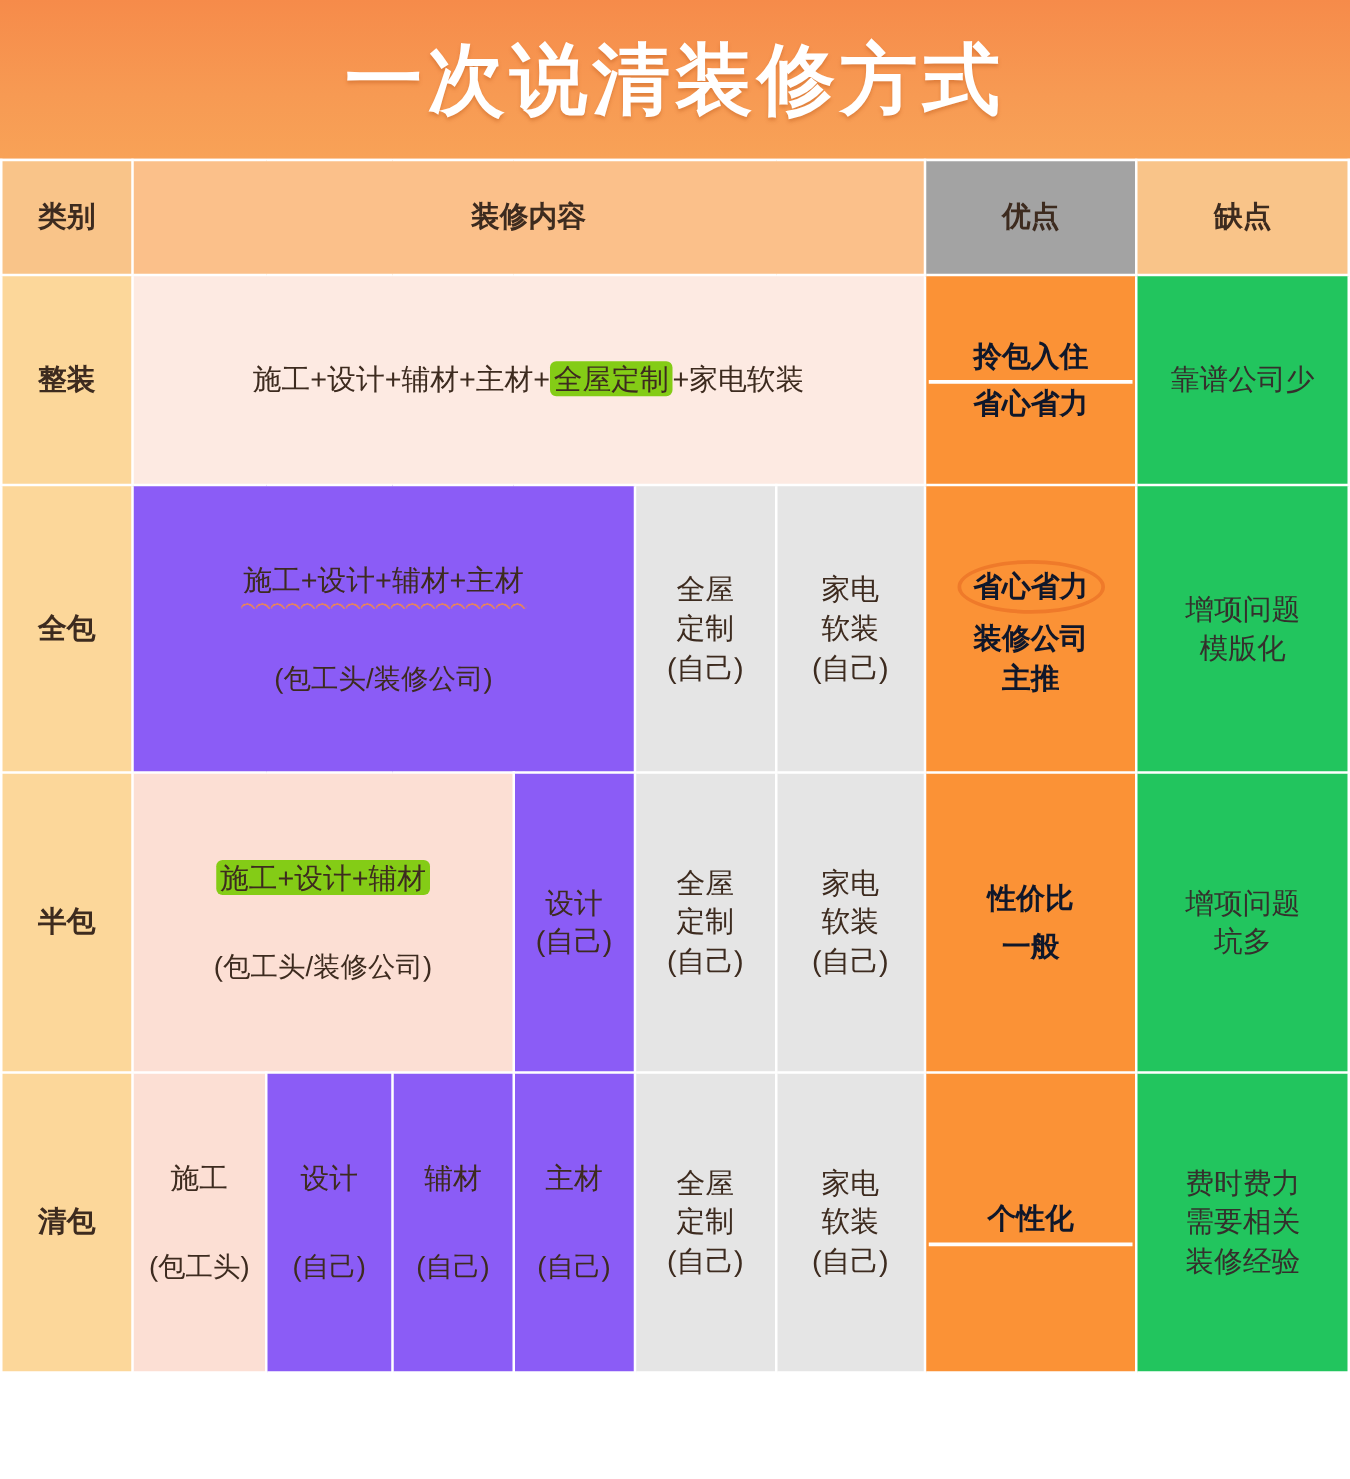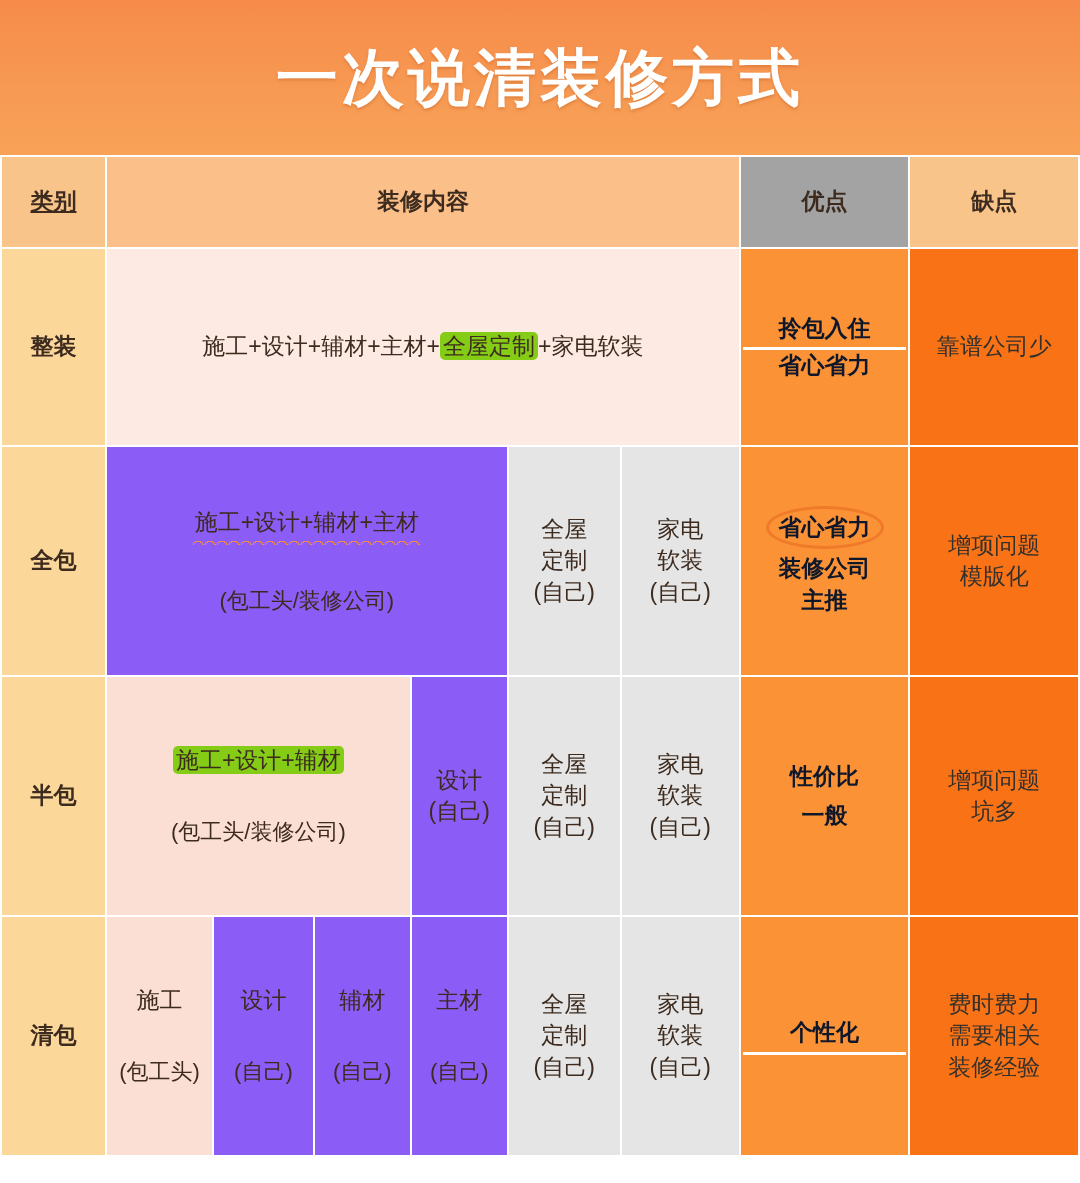--- a/index.html
+++ b/index.html
@@ -10,21 +10,21 @@
   body {
     width: 1080px;
     height: 1183px;
     font-family: "Liberation Sans", "DejaVu Sans", sans-serif;
     color: #3d2b1f;
     overflow: hidden;
   }
 
   
   .banner {
-    height: 155px;
+    height: 127px;
     background: linear-gradient(180deg, #f68b4a 0%, #f79a53 60%, #f8a257 100%);
     display: flex;
     align-items: center;
     justify-content: center;
   }
   .banner-title {
     color: #ffffff;
     font-size: 62px;
     font-weight: bold;
     letter-spacing: 4px;
@@ -41,21 +41,21 @@
   table.matrix td {
     border: 2px solid #ffffff;
     text-align: center;
     vertical-align: middle;
     font-size: 23px;
     line-height: 1.35;
     padding: 4px 2px;
   }
 
   
-  .hdr-cat     { background: #f9c489; font-weight: bold; font-size: 24px; height: 82px; text-decoration: underline; }
+  .hdr-cat     { background: #f9c489; font-weight: bold; font-size: 24px; height: 82px; }
   .hdr-content { background: #fbc08a; font-weight: bold; font-size: 24px; }
   .hdr-pro     { background: #a3a3a3; font-weight: bold; font-size: 24px; }
   .hdr-con     { background: #f9c489; font-weight: bold; font-size: 24px; }
 
   
   .cat {
     background: #fcd79a;
     font-weight: bold;
     font-size: 25px;
     width: 104px;
@@ -70,21 +70,21 @@
 
   
   .pro {
     background: #fb9236;
     color: #0f172a;
     font-weight: bold;
     font-size: 24px;
     width: 160px;
   }
   .con {
-    background: #f97316;
+    background: #22c55e;
     color: #34302c;
     font-size: 24px;
     width: 160px;
   }
 
   .sub { font-size: 22px; margin-top: 41px; }
 
   
   .hl-box {
     background: #84cc16;
@@ -141,21 +141,21 @@
   </colgroup>
 
   <tbody>
       <tr>
     <td class="hdr-cat">类别</td>
     <td class="hdr-content" colspan="6">装修内容</td>
     <td class="hdr-pro">优点</td>
     <td class="hdr-con">缺点</td>
   </tr>
 
-  <tr style="height:198px">
+  <tr style="height:168px">
     <td class="cat">整装</td>
     <td class="c-peach" colspan="6">
       <span>施工+设计+辅材+主材+</span><span class="hl-box">全屋定制</span><span>+家电软装</span>
     </td>
     <td class="pro">
       <span class="stack-line hl-under">拎包入住</span>
       <span class="stack-line">省心省力</span>
     </td>
     <td class="con">
       <span class="stack-line">靠谱公司少</span>

